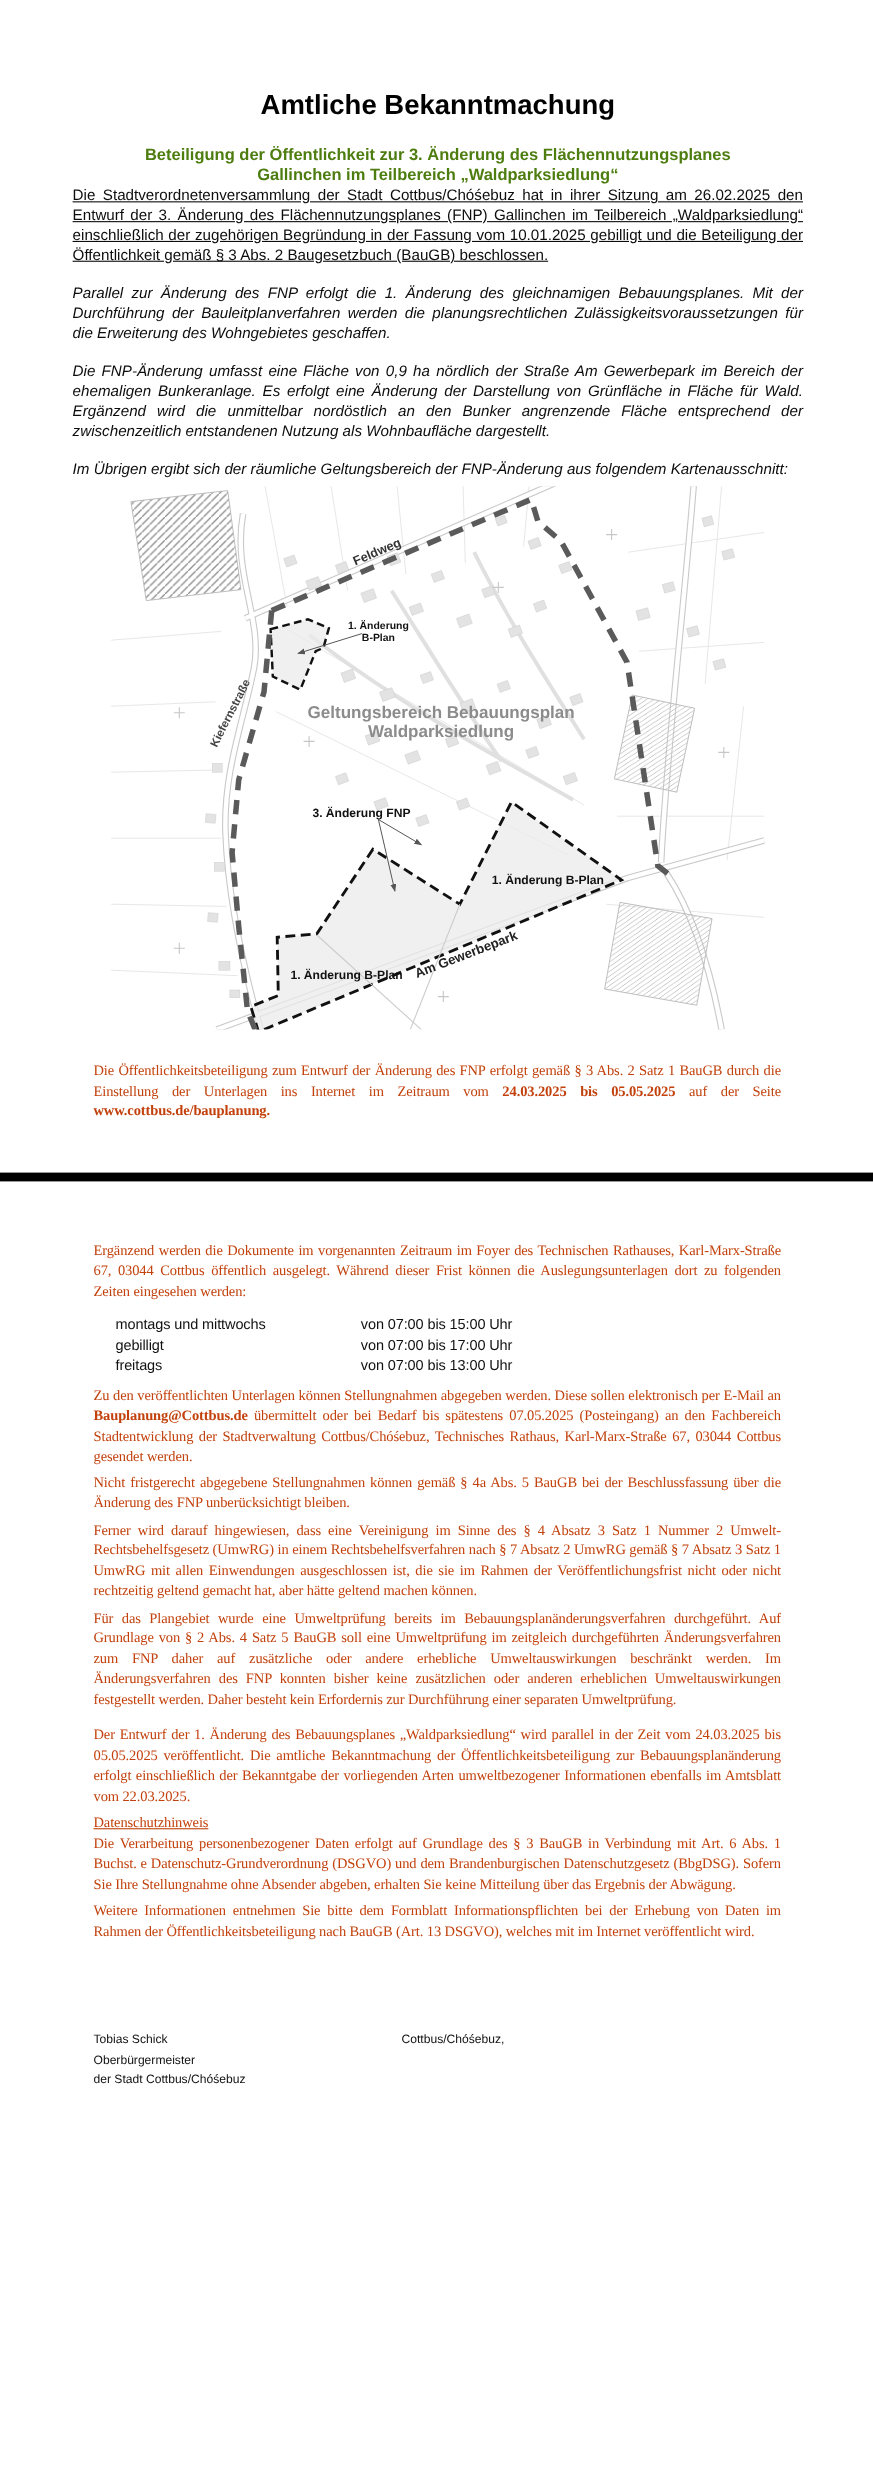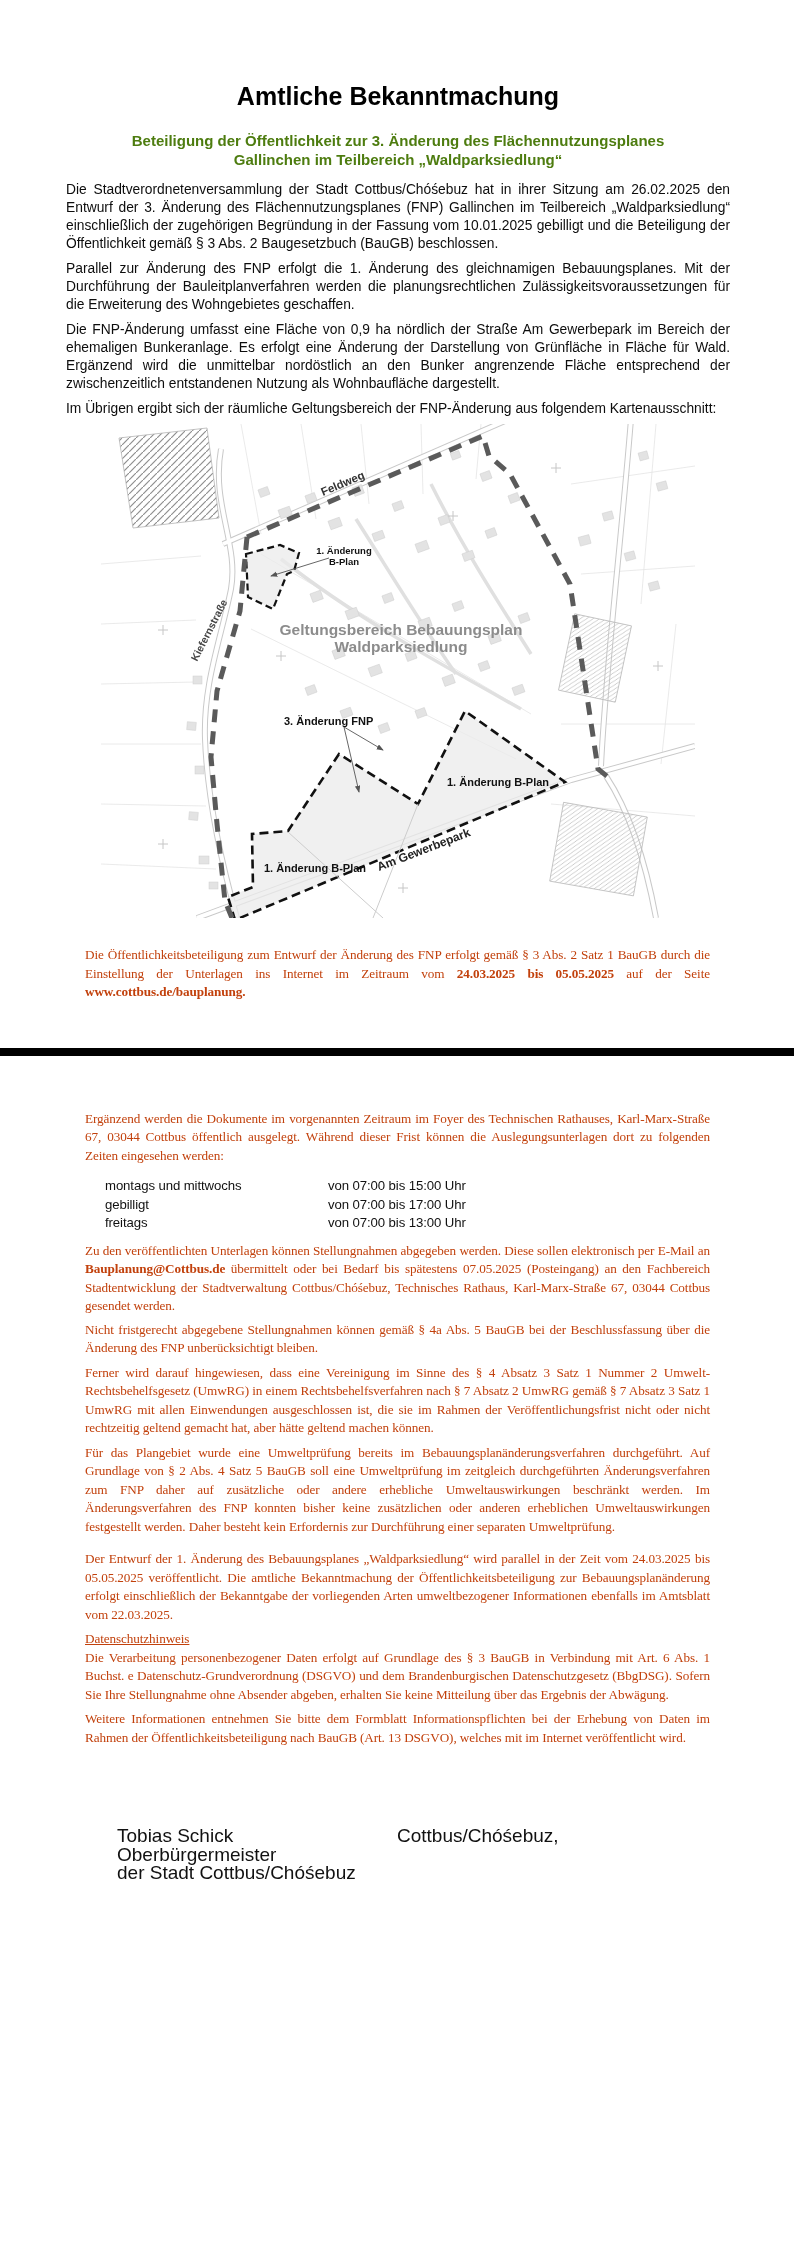--- a/index.html
+++ b/index.html
@@ -14,35 +14,35 @@
     font-size:25px;line-height:28px;font-weight:bold;text-align:center;color:#000;
   }
   .subtitle{
     margin:21px 64px 0 66px;
     font-size:15px;line-height:19px;font-weight:bold;text-align:center;color:#4d7c0f;
   }
   .p1{
     margin:0 64px 0 66px;font-size:13.8px;line-height:18px;
     text-align:justify;color:#0d0d0d;
   }
-  .p1.mt-a{margin-top:12px;}
-  .p1.mt-b{margin-top:7px;}
+  .p1.mt-a{text-decoration:underline;}
+  .p1.mt-b{margin-top:17px;font-style:italic;}
   .map-wrap{margin:6px 0 0 101px;width:594px;height:494px;}
   .p2{
     margin:0 84px 0 85px;font-size:13.2px;line-height:18.5px;
     letter-spacing:-0.1px;text-align:justify;color:#c2410c;font-family:Liberation Serif, serif;
   }
   .b{font-weight:bold;}
   .u{text-decoration:underline;}
   .pagebar{margin:46px 0 0 0;width:794px;height:8px;background:#000;}
   .hours{margin:12px 84px 0 105px;font-size:13.2px;line-height:18.5px;letter-spacing:-0.1px;}
   .hours-row{display:flex;}
   .hours-day{width:223px;}
   .hours-time{flex:1;}
-  .sig{margin:80px 84px 0 117px;font-size:19px;line-height:18.5px;display:flex;}
+  .sig{margin:80px 84px 0 85px;font-size:11px;line-height:18.5px;display:flex;}
   .sig-left{width:280px;}
   .sig-right{flex:1;}
   svg text{font-family:"Liberation Sans",sans-serif;}
 </style>
 </head>
 <body>
 
 <div class="doc">
 
   <div class="title">Amtliche Bekanntmachung</div>

